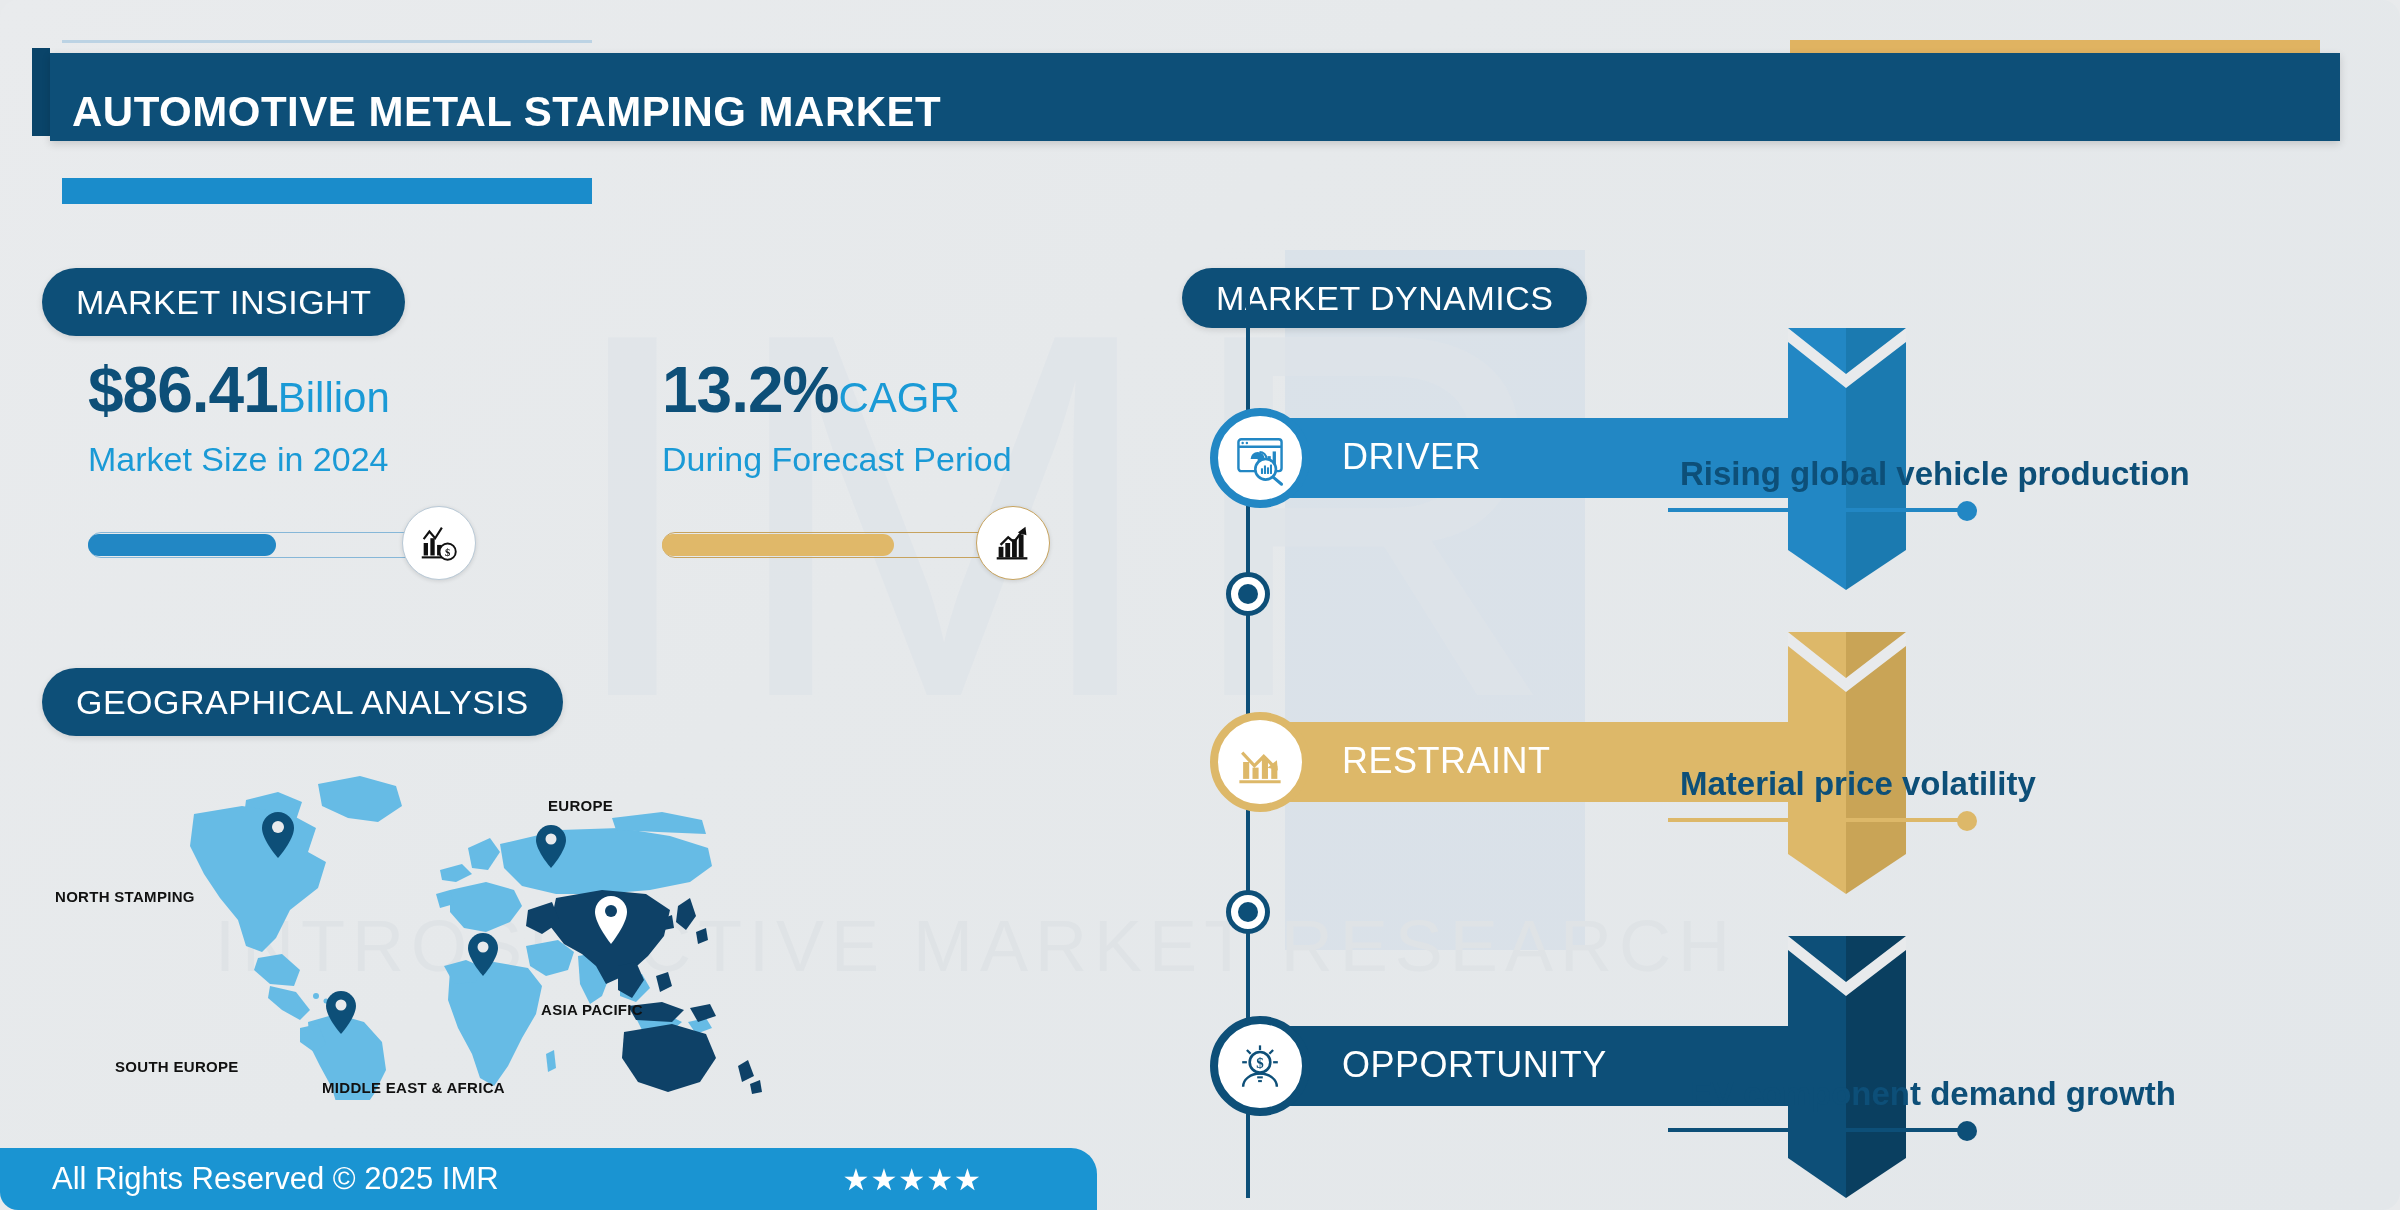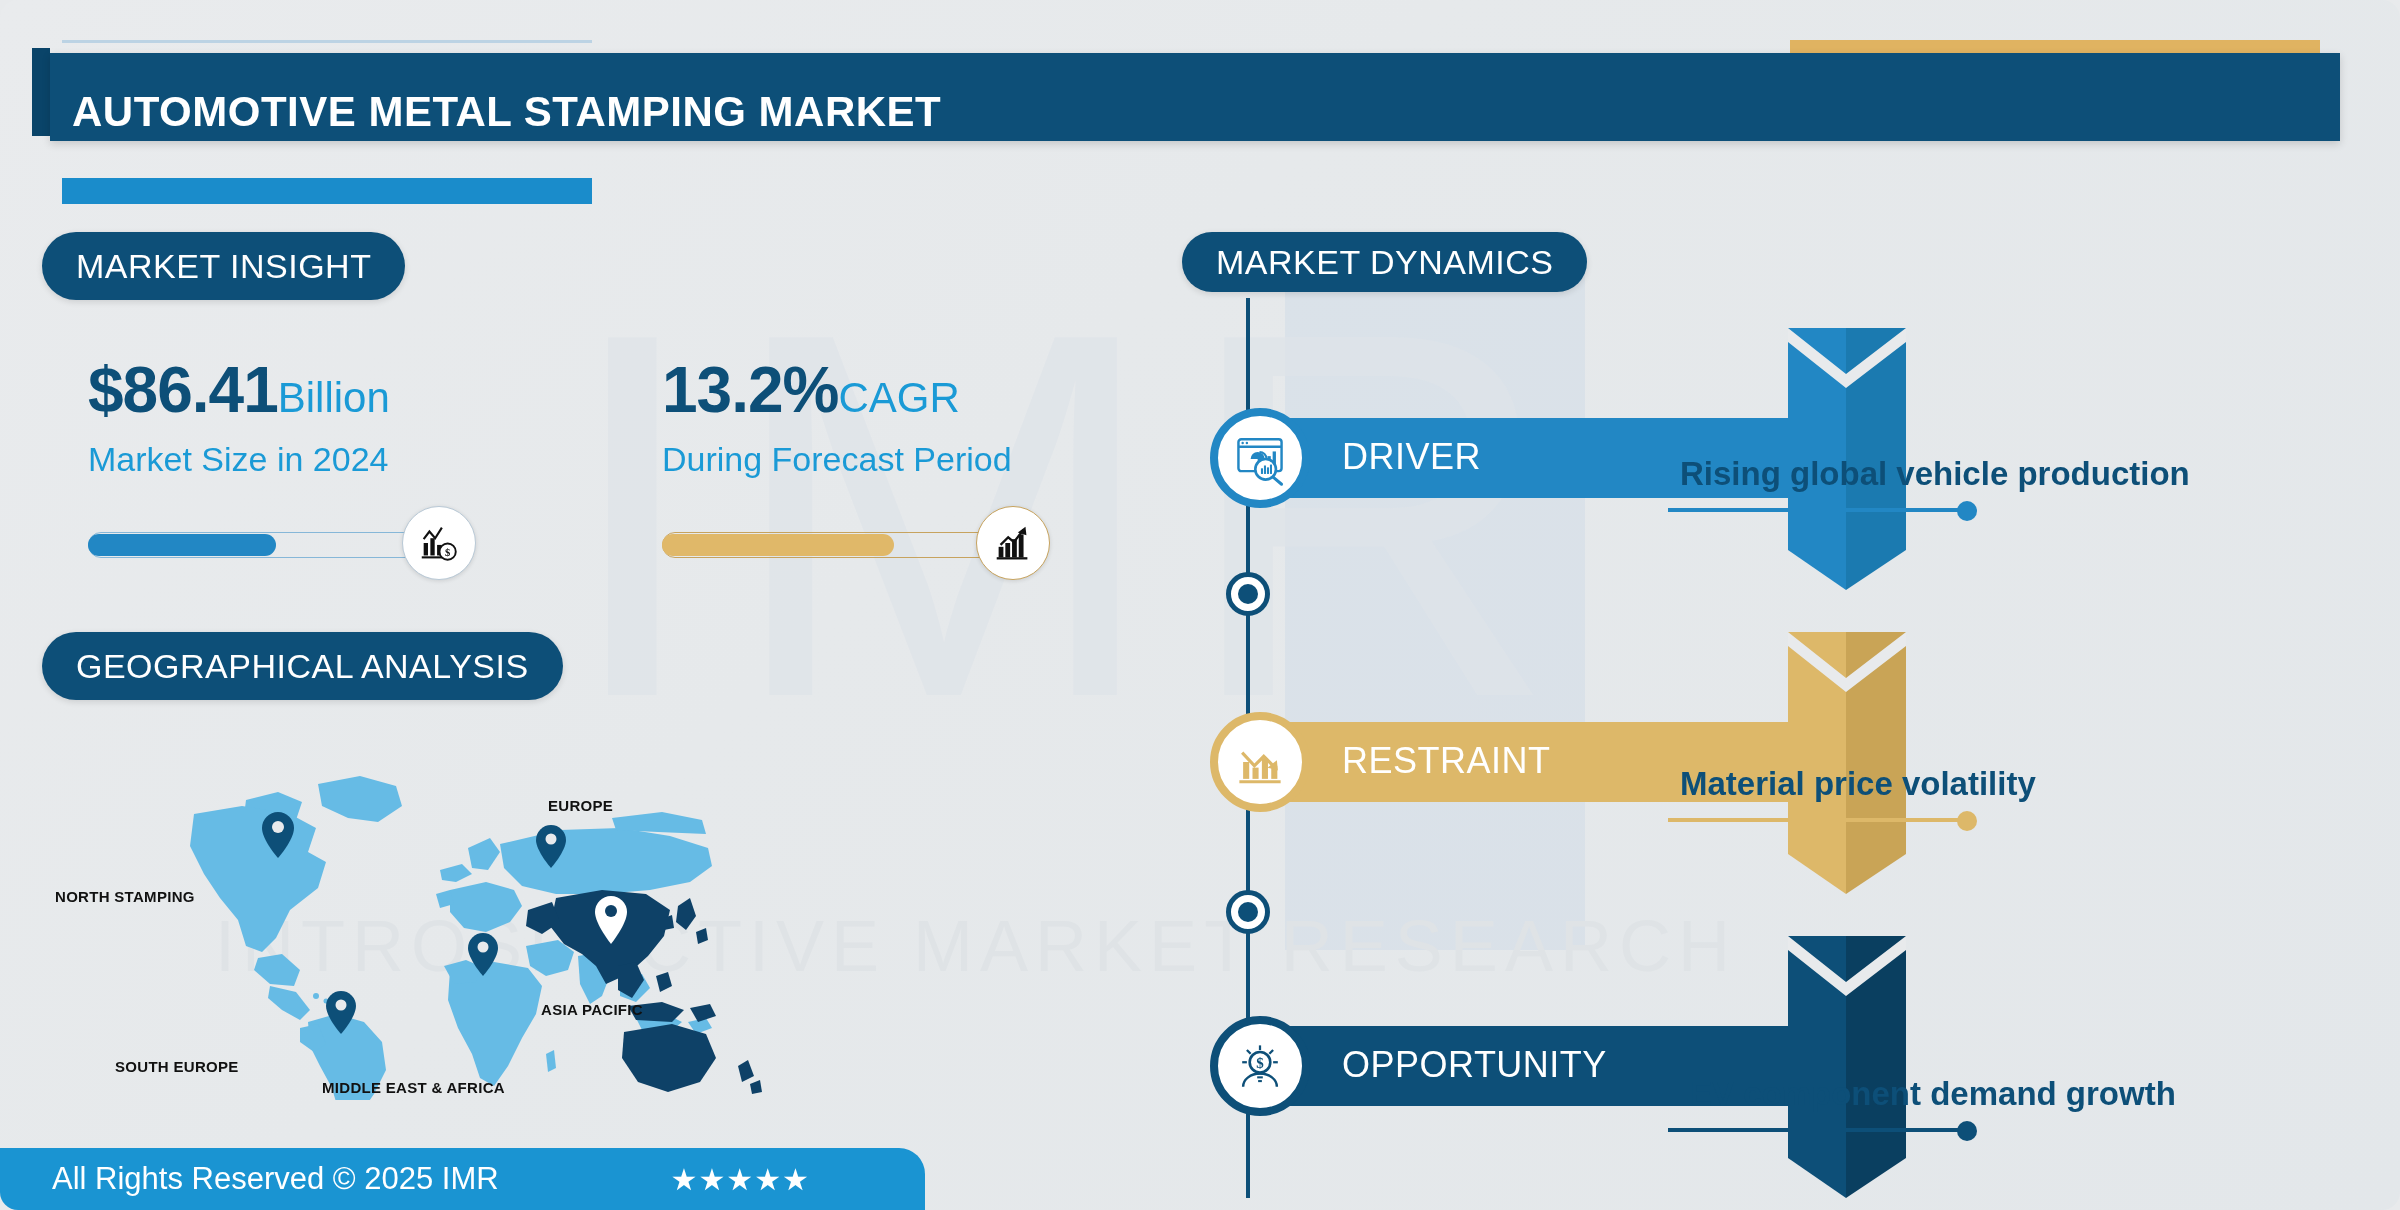--- a/index.html
+++ b/index.html
@@ -70,20 +70,21 @@
     position:absolute;
     background:#0d4f78;
     border-radius:44px;
     color:#fff;
     display:flex; align-items:center;
     padding:0 34px;
     font-size:34px; font-weight:500;
     letter-spacing:.5px;
     white-space:nowrap;
     box-shadow:0 2px 6px rgba(0,0,0,.12);
+    margin-top:36px;
   }
   #pill-insight   { left:42px;  top:232px; height:68px; }
   #pill-geo       { left:42px;  top:632px; height:68px; }
   #pill-dynamics  { left:1182px; top:232px; height:60px;align-items:center; }
 
   
   .stat { position:absolute; }
   #stat-1 { left:88px;  top:358px; }
   #stat-2 { left:662px; top:358px; }
   .stat-line1 { white-space:nowrap; line-height:1; }
@@ -127,21 +128,21 @@
     white-space:nowrap; letter-spacing:.3px;
   }
   #lbl-na  { left:55px;  top:888px; }
   #lbl-sa  { left:115px; top:1058px; }
   #lbl-eu  { left:548px; top:797px; }
   #lbl-ap  { left:541px; top:1001px; }
   #lbl-mea { left:322px; top:1079px; }
 
   
   #footer {
-    position:absolute; left:0; top:1148px; width:925px; height:62px;
+    position:absolute; left:0; top:1148px; width:1097px; height:62px;
     background:#1a94d2;
     border-top-right-radius:26px;
     display:flex; align-items:center;
   }
   #footer-text {
     margin-left:52px; font-size:31px; color:#fff; white-space:nowrap;
   }
   #footer-stars {
     margin-left:auto; margin-right:115px;
     font-size:30px; color:#fff; letter-spacing:1px;

